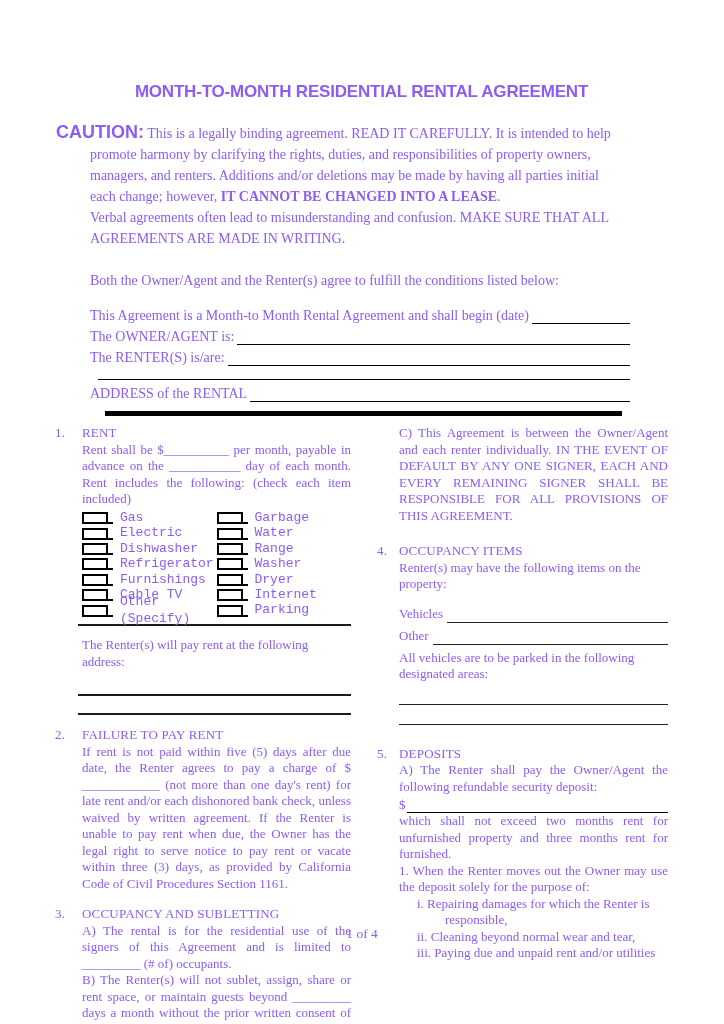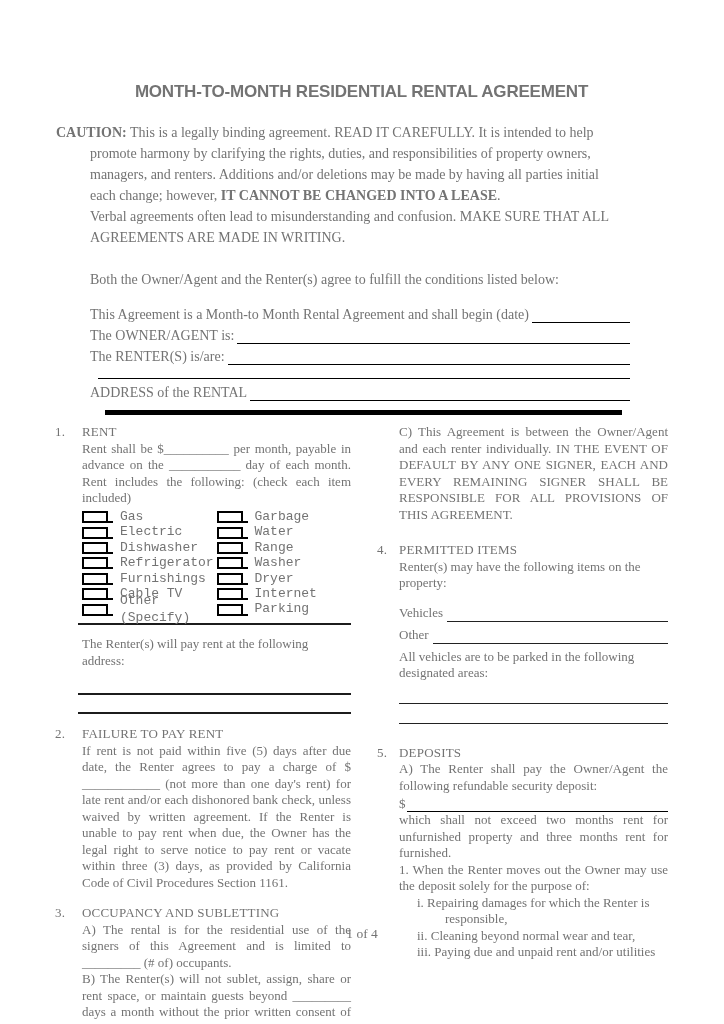--- a/index.html
+++ b/index.html
@@ -1,38 +1,38 @@
 <!DOCTYPE html>
 <html><head>
 <meta charset="utf-8">
 <style>
   * { margin:0; padding:0; box-sizing:border-box; }
   html,body { background:#fff; }
   .page {
     position:relative;
     width:724px; height:1024px;
     background:#ffffff;
-    color:#737373;
+    color:#8b5cf6;
     font-family:"Liberation Serif", serif;
     padding:82px 56px 0 55px;
     overflow:hidden;
   }
   .title {
     font-family:"Liberation Sans", sans-serif;
     font-weight:bold;
     font-size:17px;
     letter-spacing:-0.2px;
     text-align:center;
   }
   
   .caution-block { margin-top:20px; font-size:14px; line-height:21px; width:572px; }
   .caution-para { padding-left:35px; text-indent:-34px; text-align:left; }
   .caution-label {
-    font-family:Liberation Serif, serif;
-    font-weight:bold; font-size:14px;
+    font-family:Liberation Sans, sans-serif;
+    font-weight:bold; font-size:18px;
   }
   .plain-para { margin-left:35px; }
   .agree-para { margin-left:35px; margin-top:21px; }
 
   
   .intro-fields { margin-left:35px; margin-top:12px; width:540px; font-size:14px; }
   .fill-row { display:flex; align-items:flex-end; height:21px; }
   .fill-row .lbl { white-space:nowrap; }
   .fill-row .uline { flex:1; border-bottom:1.3px solid #000; margin-left:3px; height:16px; }
   .full-blank { margin-left:8px; margin-top:5px; height:9px; border-bottom:1.3px solid #000; }
@@ -235,21 +235,21 @@
 
     <div class="col-gap"></div>
 
     <div class="col-right rc">
 
       <p class="between-para just">C) This Agreement is between the Owner/Agent and each renter individually. IN THE EVENT OF DEFAULT BY ANY ONE SIGNER, EACH AND EVERY REMAINING SIGNER SHALL BE RESPONSIBLE FOR ALL PROVISIONS OF THIS AGREEMENT.</p>
 
       <div class="section-4">
         <div class="sec-head">
           <span class="num">4.</span>
-          <span>PERMITTED ITEMS</span>
+          <span>OCCUPANCY ITEMS</span>
         </div>
         <p class="sec-body">Renter(s) may have the following items on the property:</p>
 
         <div class="fields-group">
           <div class="field-row">
             <span>Vehicles</span>
             <span class="uline"></span>
           </div>
           <div class="field-row">
             <span>Other</span>

